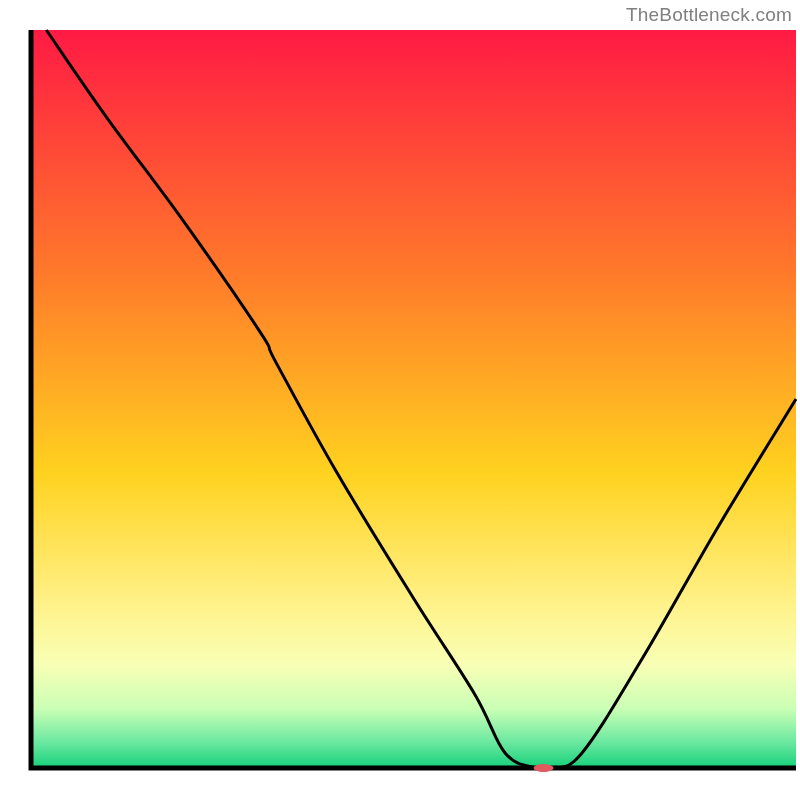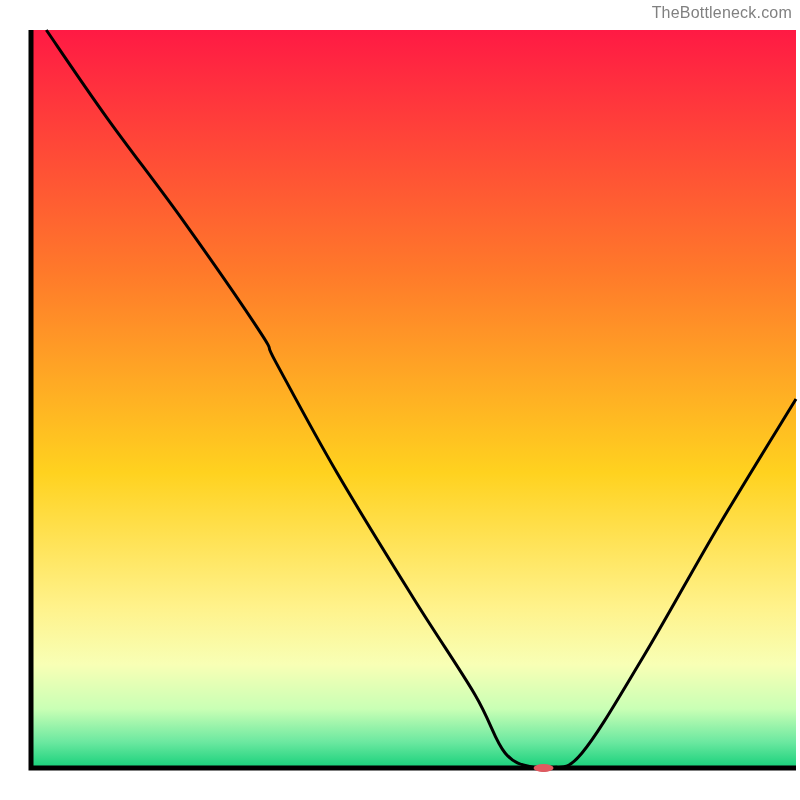--- a/index.html
+++ b/index.html
@@ -17,21 +17,21 @@
     height: 800px;
   }
   svg {
     display: block;
   }
   .attribution {
     position: absolute;
     top: 4px;
     right: 8px;
     color: #808080;
-    font-size: 16px;
+    font-size: 19px;
     font-weight: 500;
     letter-spacing: 0.2px;
     margin-left: 20px;
   }
 </style>
 </head>
 <body>
 
 <div class="chart-wrap">
   <div class="attribution">TheBottleneck.com</div>

